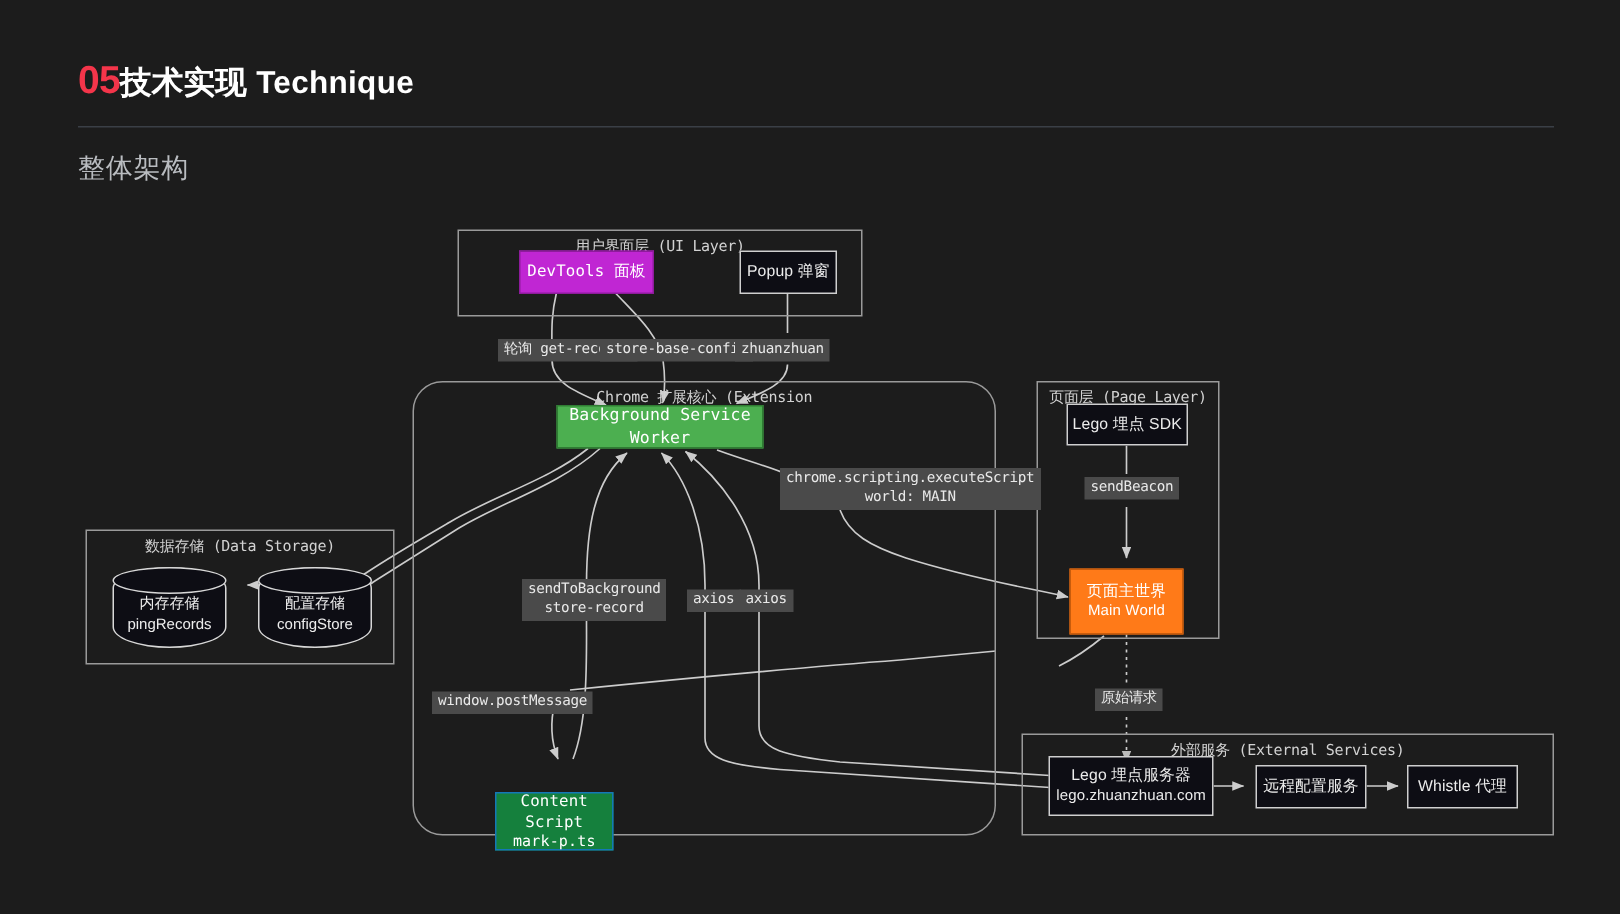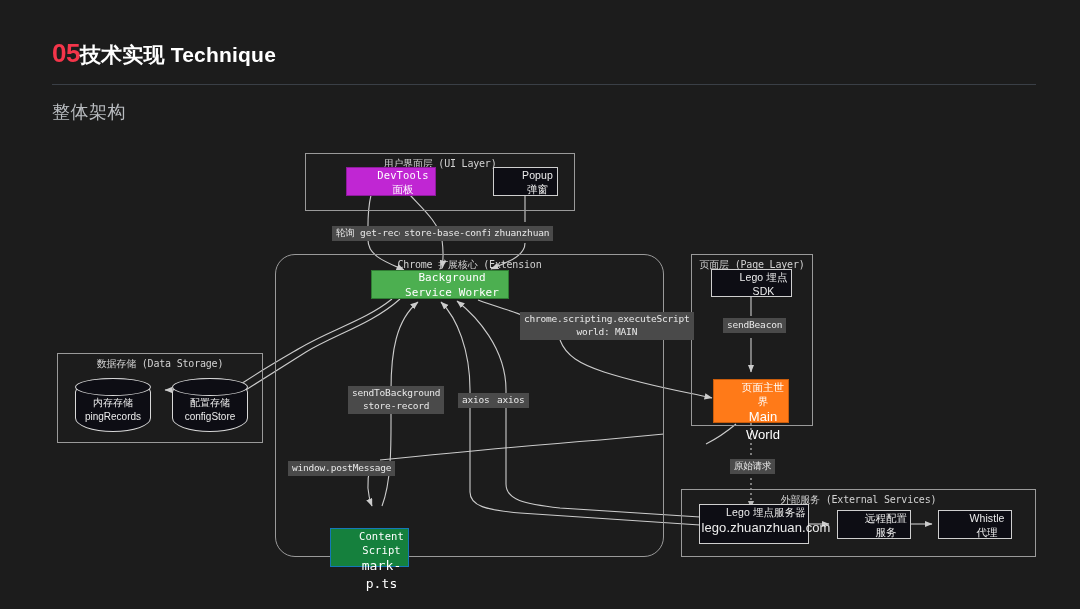--- a/index.html
+++ b/index.html
@@ -93,31 +93,31 @@
     letter-spacing: -0.2px;
   }
   .group-label.inside { top: 3px; background: transparent; }
 
   
   .node {
     position: absolute;
     display: flex;
     flex-direction: column;
     align-items: center;
+    justify-content: center;
     text-align: center;
     font-size: 10.5px;
     line-height: 1.35;
     border: 1px solid #cfcfcf;
     background: #0d0d14;
     color: #ececec;
     letter-spacing: 0.1px;
     z-index: 3;
-    padding-left: 24px;
-  }
-  .node .l2 { font-size: 13px; }
+  }
+  .node .l2 { font-size: 10px; }
 
   .node.devtools {
     background: #c026d3;
     border-color: #8e1b9c;
     color: #ffffff;
     font-family: "DejaVu Sans Mono", monospace;
   }
   .node.worker {
     background: #4caf50;
     border-color: #2f7d33;

